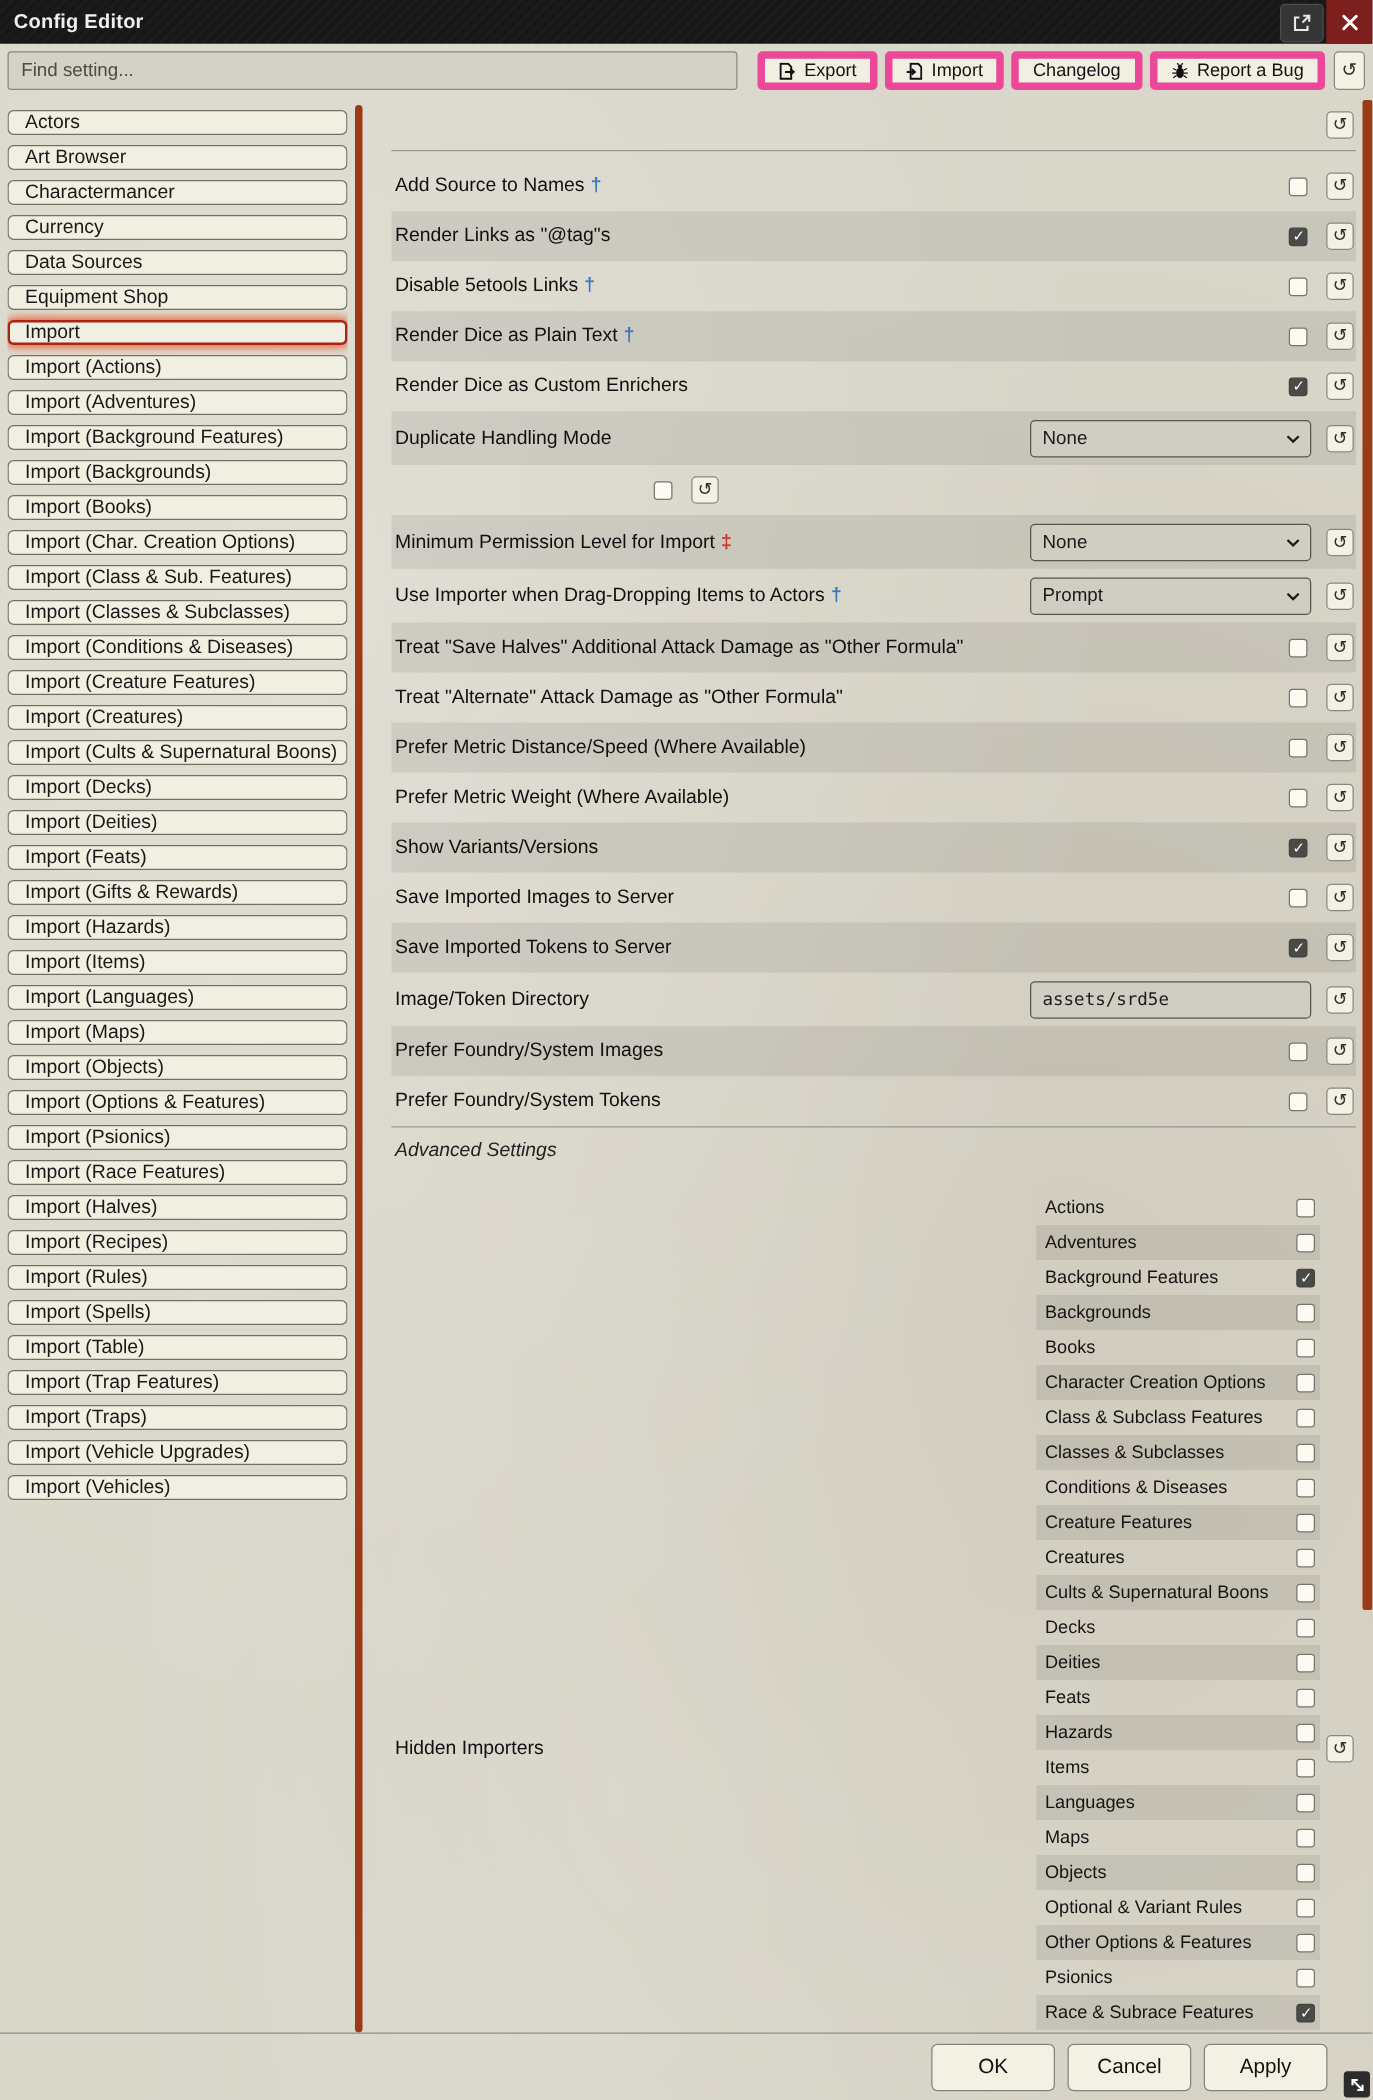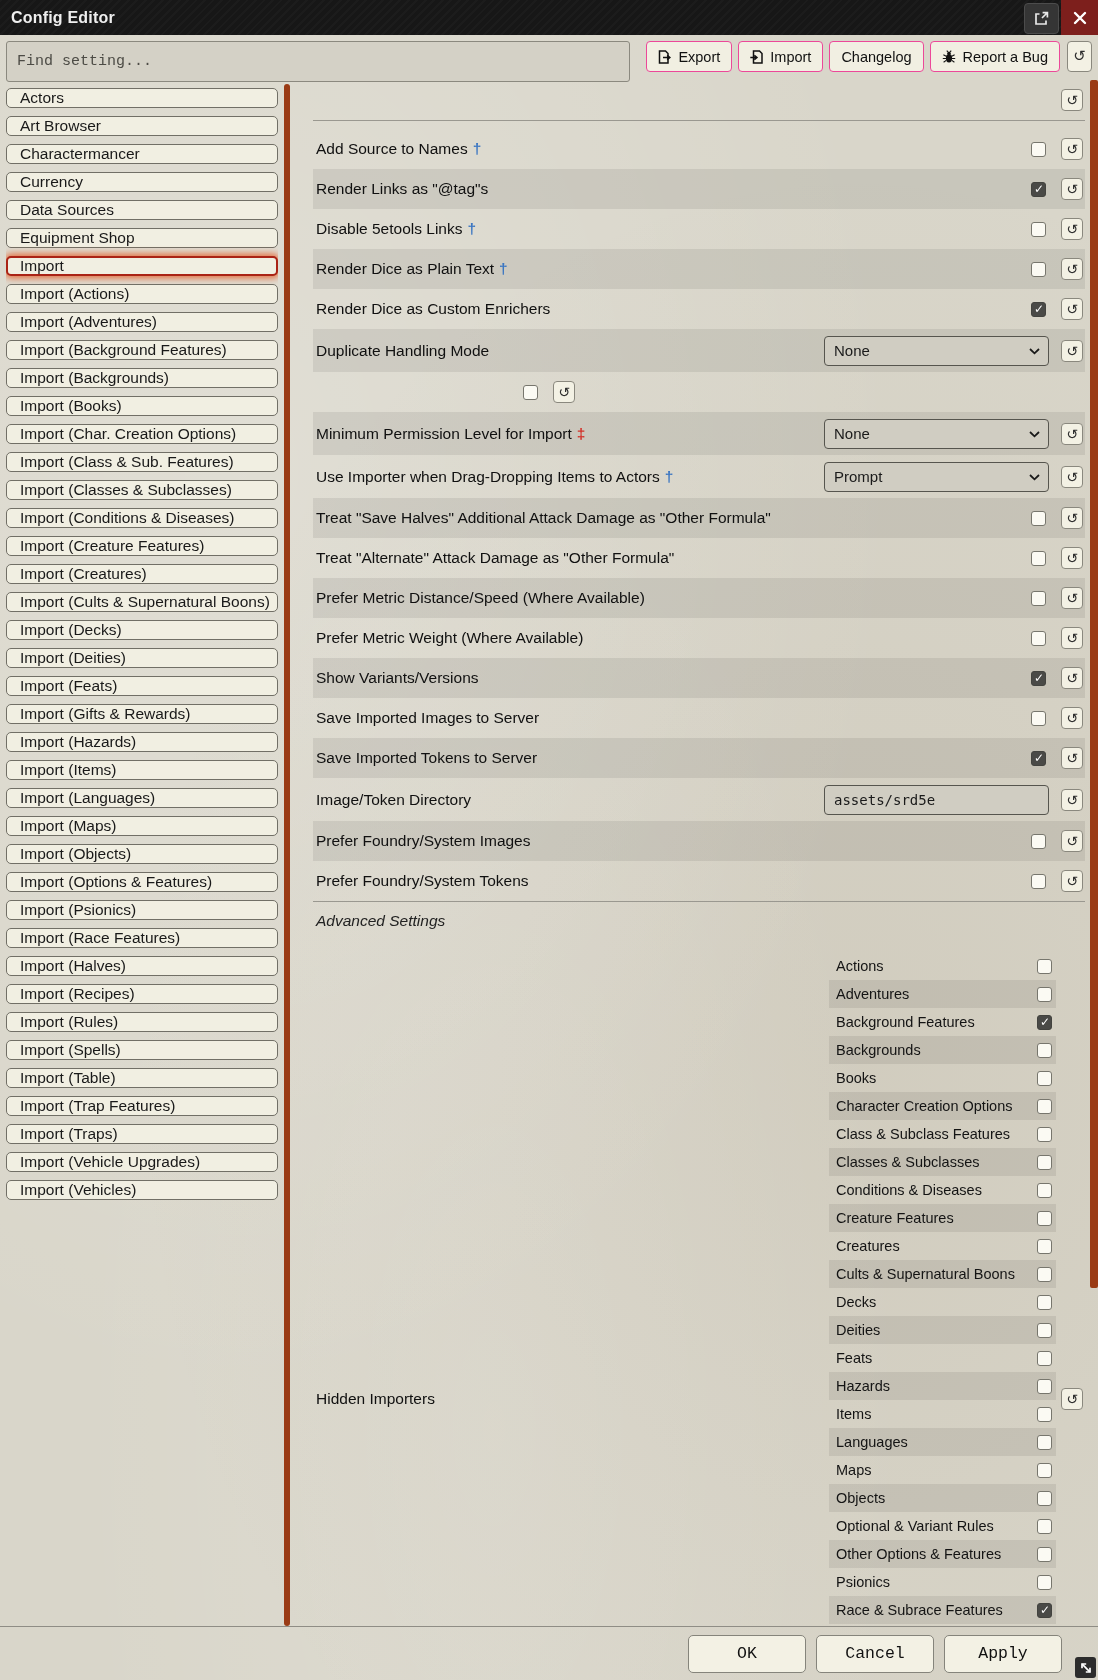--- a/index.html
+++ b/index.html
@@ -18,24 +18,24 @@
     background:#171717;
     background-image:repeating-linear-gradient(135deg, rgba(255,255,255,.025) 0 2px, transparent 2px 6px);
     display:flex;align-items:center;}
   .title{margin-left:11px;font-size:16px;font-weight:bold;color:#efefef;letter-spacing:.2px;}
   .tb-popout{position:absolute;right:39px;top:3px;width:33px;height:29px;background:#353535;
     border:1px solid #4c4c4c;border-radius:4px;display:flex;align-items:center;justify-content:center;cursor:pointer;}
   .tb-close{position:absolute;right:0;top:0;width:37px;height:35px;background:#7d1f1c;
     display:flex;align-items:center;justify-content:center;cursor:pointer;}
   
   .toolbar{position:absolute;left:6px;top:41px;width:1086px;height:31px;display:flex;align-items:stretch;}
-  .search{width:654px;height:41px;box-sizing:border-box;background:#d4d1c6;border:1px solid #8b897f;
-    border-radius:3px;padding:0 10px;font-size:15px;color:#1d4ed8;font-family:Liberation Mono, monospace;}
+  .search{width:654px;height:31px;box-sizing:border-box;background:#d4d1c6;border:1px solid #8b897f;
+    border-radius:3px;padding:0 10px;font-size:15px;color:#1d4ed8;font-family:Liberation Sans, sans-serif;}
   .search::placeholder{color:#4c4b45;opacity:1;}
-  .tbtn{display:flex;align-items:center;gap:7px;padding:0 11px;background:#f1efe2;border:1px solid #ec4899;
+  .tbtn{display:flex;align-items:center;gap:7px;padding:0 11px;background:#f1efe2;border:6px solid #ec4899;
     border-radius:4px;font-size:14.5px;color:#111;cursor:pointer;white-space:nowrap;box-sizing:border-box;}
   .tbtn.first{margin-left:16px;}
   .tbtn + .tbtn{margin-left:6px;}
   .rbtn{width:22px;height:22px;background:#f3f1e4;border:1px solid #8a887e;border-radius:4px;
     display:flex;align-items:center;justify-content:center;font-size:14px;line-height:1;color:#2e2e2e;
     cursor:pointer;box-sizing:border-box;flex:none;font-family:"DejaVu Sans",sans-serif;}
   .toolbar .rbtn{width:25px;height:31px;margin-left:7px;font-size:15px;}
   
   .sidebar{position:absolute;left:6px;top:88px;width:272px;height:1538px;overflow:hidden;}
   .sb-item{height:20px;margin-bottom:8px;background:#f1efe2;border:1px solid #716f66;border-radius:5px;
@@ -76,22 +76,22 @@
   .hi-label{position:absolute;left:3px;top:456px;font-size:15.5px;color:#101010;}
   .hi-reset{position:absolute;right:2px;top:454px;}
   .hi-list{position:absolute;left:516px;top:18px;width:227px;}
   .hirow{height:28px;display:flex;align-items:center;padding:0 4px 0 7px;box-sizing:border-box;
     font-size:14.5px;color:#141414;}
   .hi-list .hirow:nth-child(even){background:rgba(0,0,0,.075);}
   .hirow .hilabel{flex:1;}
   
   .footer{position:absolute;left:0;top:1626px;width:1098px;height:54px;border-top:1px solid #8f8d85;
     box-sizing:border-box;display:flex;align-items:center;justify-content:flex-end;gap:10px;padding-right:36px;}
-  .f-btn{width:118px;height:38px;background:#f3f1e4;border:1px solid #85847b;border-radius:5px;
-    font-size:16.5px;color:#111;font-family:Liberation Mono, monospace;cursor:pointer;}
+  .f-btn{width:99px;height:38px;background:#f3f1e4;border:1px solid #85847b;border-radius:5px;
+    font-size:16.5px;color:#111;font-family:Liberation Sans, sans-serif;cursor:pointer;}
   .resize-handle{position:absolute;right:2px;top:1657px;width:21px;height:21px;background:#2c2c2c;
     border-radius:3px;display:flex;align-items:center;justify-content:center;cursor:pointer;}
   svg{display:block;}
 </style>
 </head>
 <body>
 
 <div class="titlebar">
   <span class="title">Config Editor</span>
   <span class="tb-popout">

